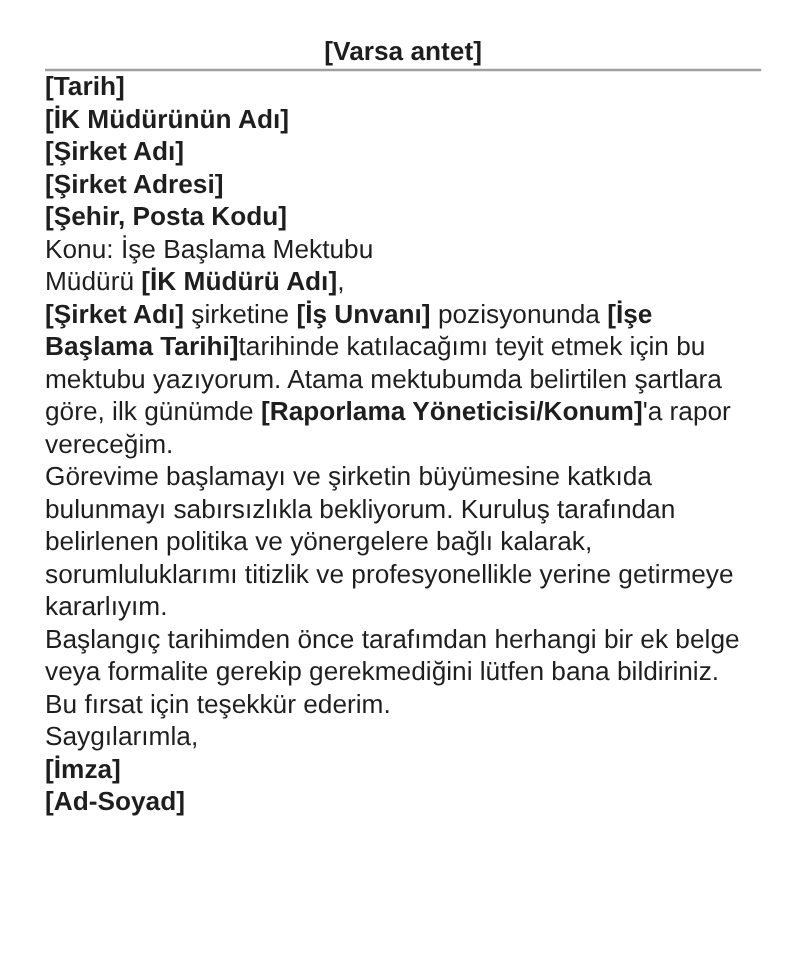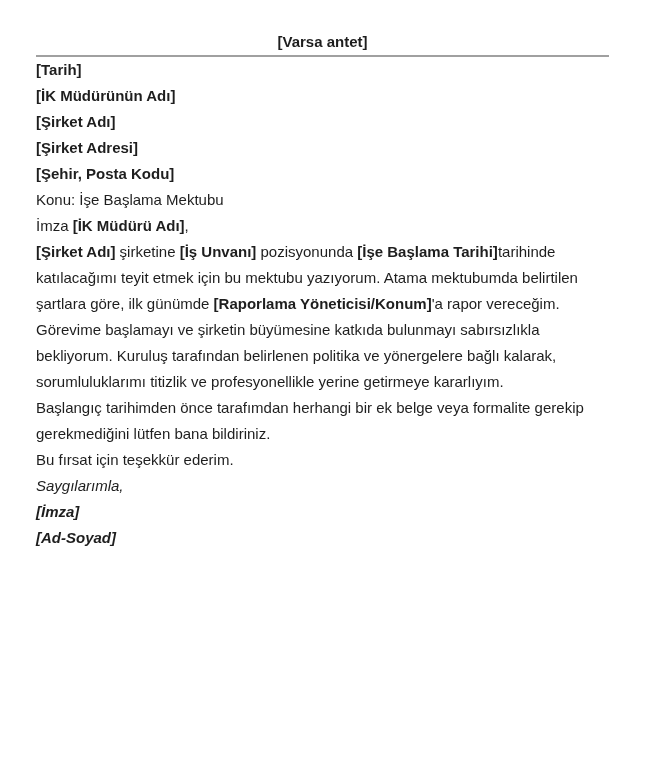--- a/index.html
+++ b/index.html
@@ -9,21 +9,21 @@
     height: 768px;
     background: #ffffff;
     overflow: hidden;
   }
   .page {
     box-sizing: border-box;
     width: 645px;
     height: 768px;
     padding: 29px 36px 0 36px;
     font-family: "Liberation Sans", "DejaVu Sans", sans-serif;
-    font-size: 15px;
+    font-size: 21px;
     line-height: 26px;
     color: #1e1e1e;
     background: #ffffff;
   }
   .page p, .page div { margin: 0; padding: 0; }
   .letterhead {
     text-align: center;
     font-weight: 700;
   }
   .divider {
@@ -32,21 +32,21 @@
     margin: 6px -16px 0 -16px;
   }
   .date-line      { margin-top: 19px; font-weight: 700; }
   .recipient      { margin-top: 10px; font-weight: 700; }
   .subject-line   { margin-top: 18px; font-weight: 400; }
   .salutation     { margin-top: 19px; }
   .para-1         { margin-top: 11px; }
   .para-2         { margin-top: 9px;  }
   .para-3         { margin-top: 11px; }
   .para-4         { margin-top: 11px; }
-  .closing-block  { margin-top: 13px; font-style: italic; }
+  .closing-block  { margin-top: 13px; }
   .sig { font-weight: 700; }
 </style>
 </head>
 <body>
 
 <div class="page">
 
   <div class="letterhead">[Varsa antet]</div>
 
   <div class="divider"></div>
@@ -55,21 +55,21 @@
 
   <div class="recipient">
     <div>[İK Müdürünün Adı]</div>
     <div>[Şirket Adı]</div>
     <div>[Şirket Adresi]</div>
     <div>[Şehir, Posta Kodu]</div>
   </div>
 
   <p class="subject-line">Konu: İşe Başlama Mektubu</p>
 
-  <p class="salutation"><span>İmza </span><span style="font-weight: 700; margin-top: 12px;">[İK Müdürü Adı]</span><span>,</span></p>
+  <p class="salutation"><span>Müdürü </span><span style="font-weight: 700; margin-top: 12px;">[İK Müdürü Adı]</span><span>,</span></p>
 
   <p class="para-1"><span style="font-weight: 700;">[Şirket Adı]</span><span> şirketine </span><span style="font-weight: 700;">[İş Unvanı]</span><span> pozisyonunda </span><span style="font-weight: 700;">[İşe Başlama Tarihi]</span><span>tarihinde katılacağımı teyit etmek için bu mektubu yazıyorum. Atama mektubumda belirtilen şartlara göre, ilk günümde </span><span style="font-weight: 700;">[Raporlama Yöneticisi/Konum]</span><span>'a rapor vereceğim.</span></p>
 
   <p class="para-2"><span>Görevime başlamayı ve şirketin büyümesine katkıda bulunmayı sabırsızlıkla bekliyorum. Kuruluş tarafından belirlenen politika ve yönergelere bağlı kalarak, sorumluluklarımı titizlik ve profesyonellikle yerine getirmeye kararlıyım.</span></p>
 
   <p class="para-3"><span>Başlangıç tarihimden önce tarafımdan herhangi bir ek belge veya formalite gerekip gerekmediğini lütfen bana bildiriniz.</span></p>
 
   <p class="para-4"><span>Bu fırsat için teşekkür ederim.</span></p>
 
   <div class="closing-block">

